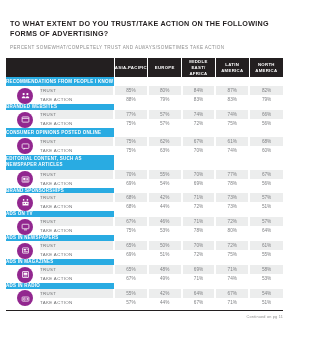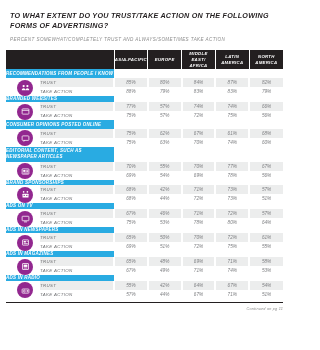--- a/index.html
+++ b/index.html
@@ -6,22 +6,21 @@
   html, body {
     width: 289px; height: 350px;
     background: #ffffff;
     font-family: "Liberation Sans", sans-serif;
     overflow: hidden;
   }
   #page {
     width: 289px; height: 350px;
     position: relative;
     background: #ffffff;
-    padding: 4px 6px;
-    font-style: italic;
+    padding: 12px 6px;
   }
 
   
   .title-block { padding: 7px 4px 0 4px; }
   .title {
     font-size: 7.2px;
     font-weight: bold;
     color: #231f20;
     line-height: 1.42;
     letter-spacing: 0.25px;

